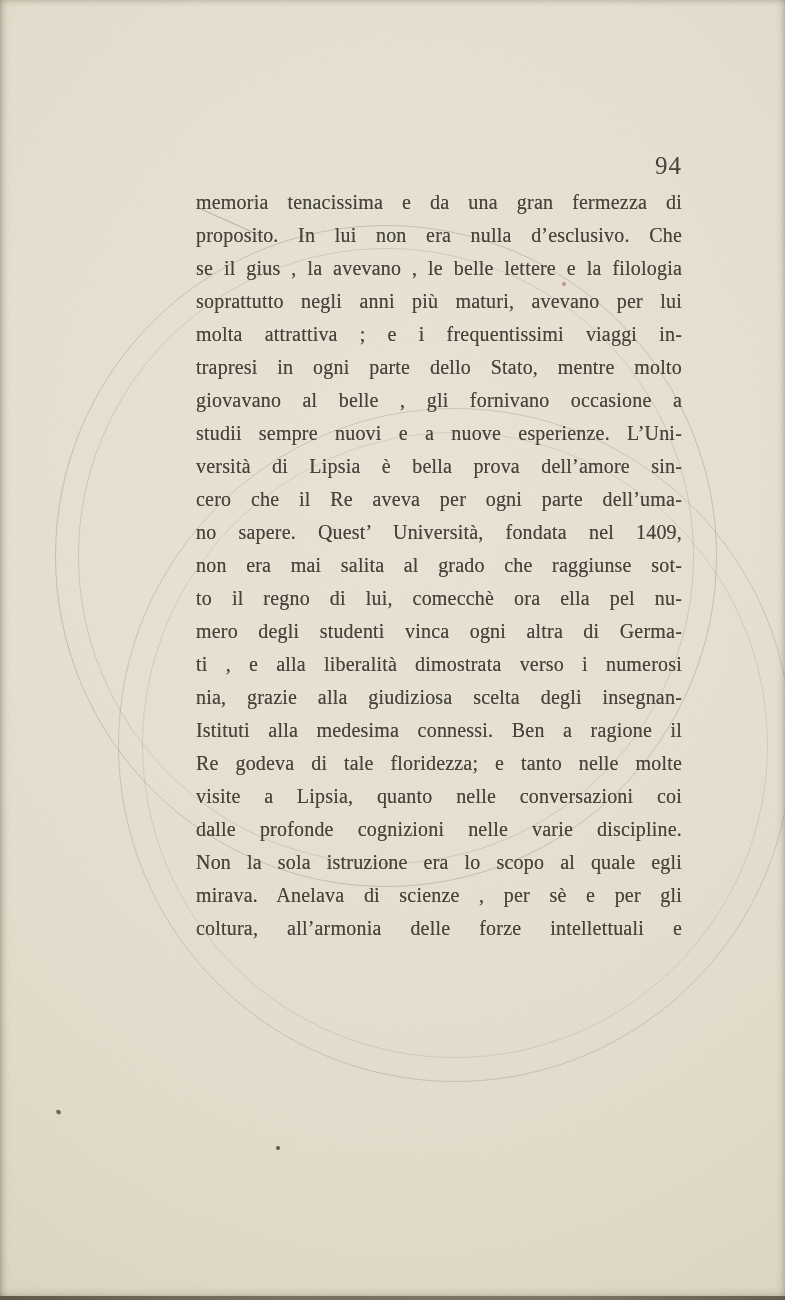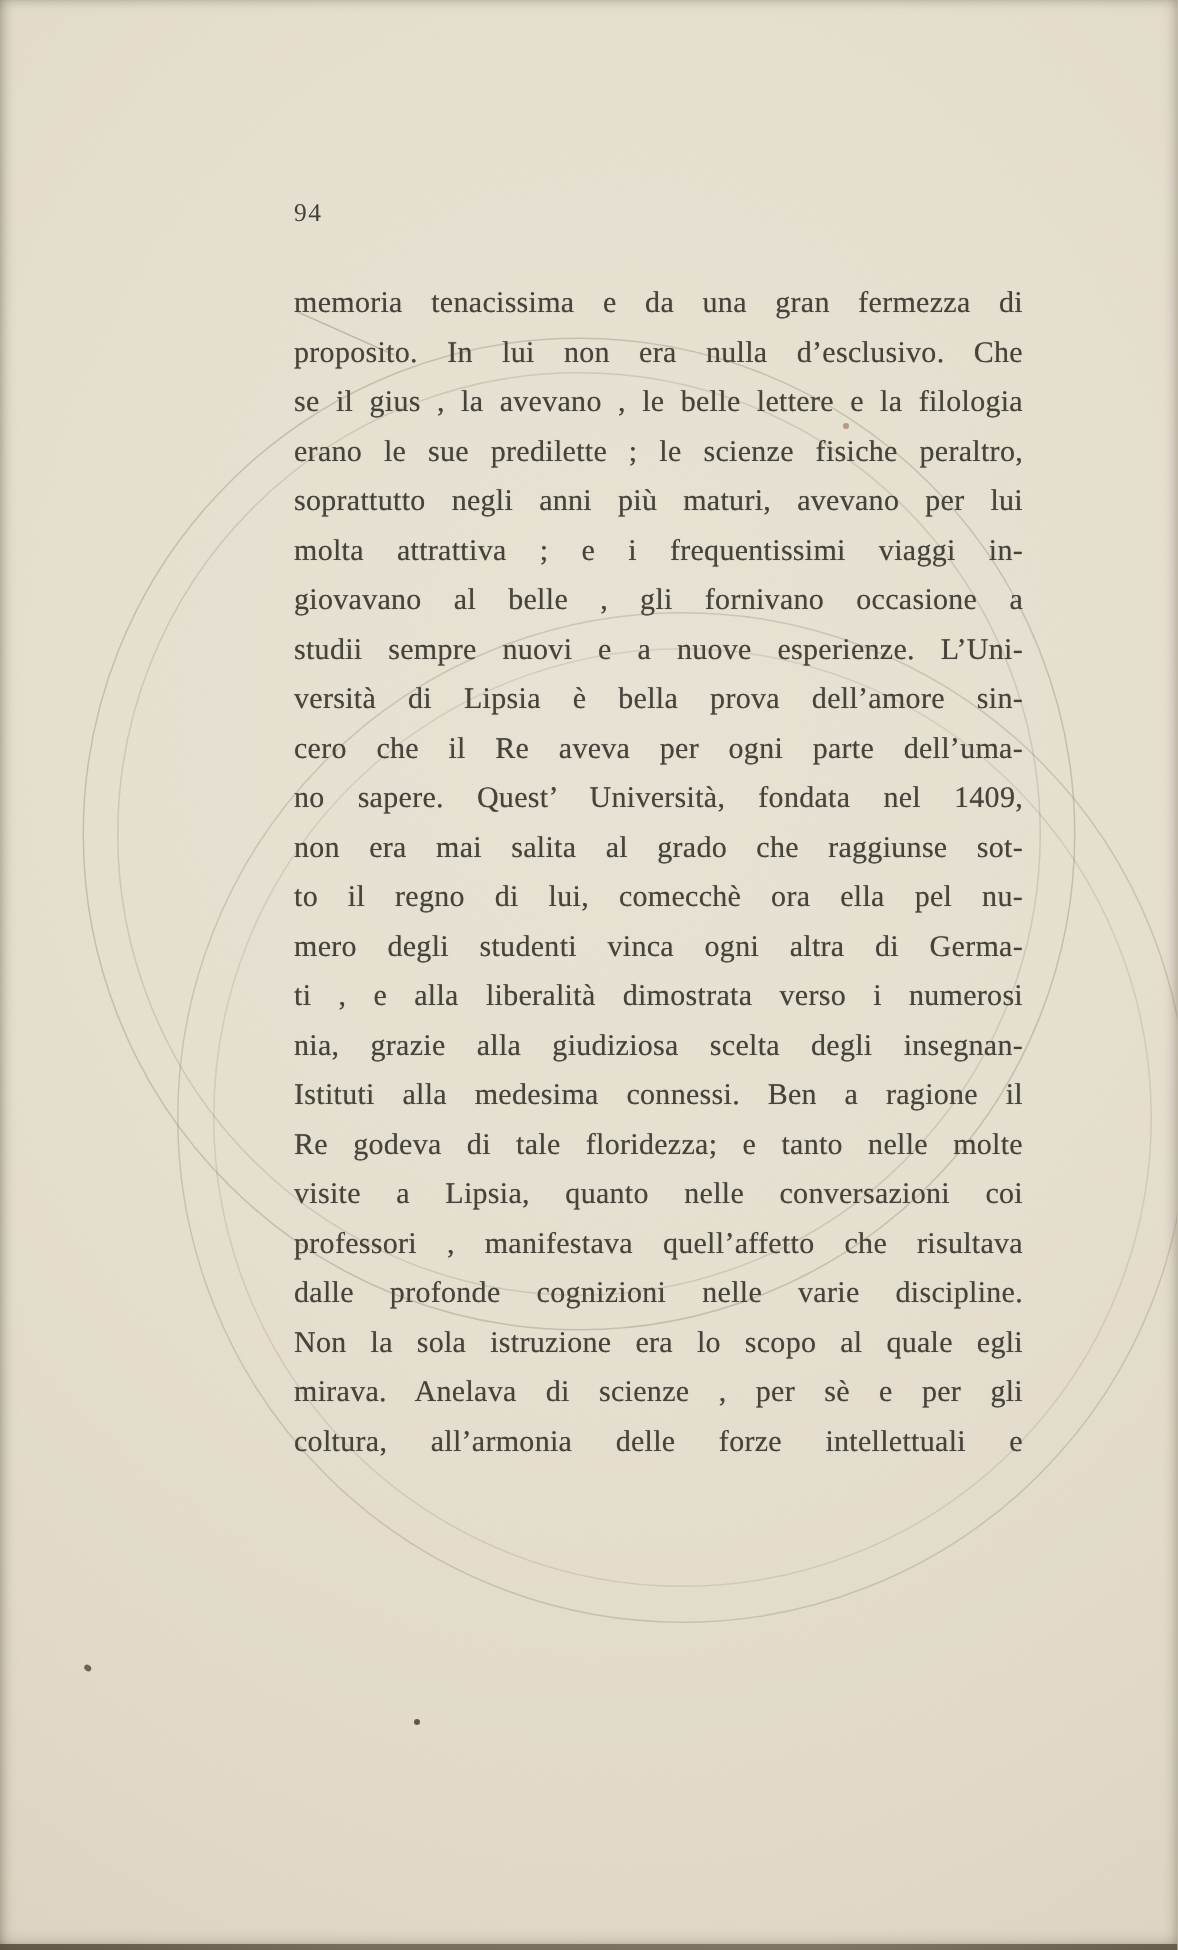--- a/index.html
+++ b/index.html
@@ -34,25 +34,25 @@
     position: absolute;
     border-radius: 50%;
     pointer-events: none;
   }
   .ring1 { left: 55px;  top: 225px; width: 660px; height: 660px; border: 1.5px solid rgba(122,112,90,0.30); }
   .ring2 { left: 78px;  top: 248px; width: 614px; height: 614px; border: 1px   solid rgba(122,112,90,0.22); }
   .ring3 { left: 118px; top: 408px; width: 672px; height: 672px; border: 1.5px solid rgba(122,112,90,0.26); }
   .ring4 { left: 142px; top: 432px; width: 624px; height: 624px; border: 1px   solid rgba(122,112,90,0.18); }
   .page-number {
     position: absolute;
-    top: 132px;
+    top: 152px;
     left: 196px;
     width: 486px;
-    text-align: left;
-    font-size: 17px;
+    text-align: right;
+    font-size: 25px;
     letter-spacing: 1px;
     color: #45423b;
   }
   .text-block {
     position: absolute;
     top: 186px;
     left: 196px;
     width: 486px;
     font-size: 20px;
     font-family: Liberation Serif, serif;
@@ -111,37 +111,36 @@
   <div class="ring ring4"></div>
 
   <div class="scratch"></div>
 
   <div class="page-number">94</div>
 
   <div class="text-block">
       <div class="text-line">memoria tenacissima e da una gran fermezza di</div>
       <div class="text-line">proposito. In lui non era nulla d’esclusivo. Che</div>
       <div class="text-line">se il gius , la avevano , le belle lettere e la filologia</div>
-      <div class="text-line">erano le sue predilette ; le scienze fisiche peraltro,</div>
       <div class="text-line">soprattutto negli anni più maturi, avevano per lui</div>
       <div class="text-line">molta attrattiva ; e i frequentissimi viaggi in-</div>
+      <div class="text-line">trapresi in ogni parte dello Stato, mentre molto</div>
       <div class="text-line">giovavano al belle , gli fornivano occasione a</div>
       <div class="text-line">studii sempre nuovi e a nuove esperienze. L’Uni-</div>
       <div class="text-line">versità di Lipsia è bella prova dell’amore sin-</div>
       <div class="text-line">cero che il Re aveva per ogni parte dell’uma-</div>
       <div class="text-line">no sapere. Quest’ Università, fondata nel 1409,</div>
       <div class="text-line">non era mai salita al grado che raggiunse sot-</div>
       <div class="text-line">to il regno di lui, comecchè ora ella pel nu-</div>
       <div class="text-line">mero degli studenti vinca ogni altra di Germa-</div>
       <div class="text-line">ti , e alla liberalità dimostrata verso i numerosi</div>
       <div class="text-line">nia, grazie alla giudiziosa scelta degli insegnan-</div>
       <div class="text-line">Istituti alla medesima connessi. Ben a ragione il</div>
       <div class="text-line">Re godeva di tale floridezza; e tanto nelle molte</div>
       <div class="text-line">visite a Lipsia, quanto nelle conversazioni coi</div>
-      <div class="text-line">professori , manifestava quell’affetto che risultava</div>
       <div class="text-line">dalle profonde cognizioni nelle varie discipline.</div>
       <div class="text-line">Non la sola istruzione era lo scopo al quale egli</div>
       <div class="text-line">mirava. Anelava di scienze , per sè e per gli</div>
       <div class="text-line">coltura, all’armonia delle forze intellettuali e</div>
     </div>
 
   <div class="speck speck1"></div>
   <div class="speck speck2"></div>
   <div class="speck speck3"></div>
 

